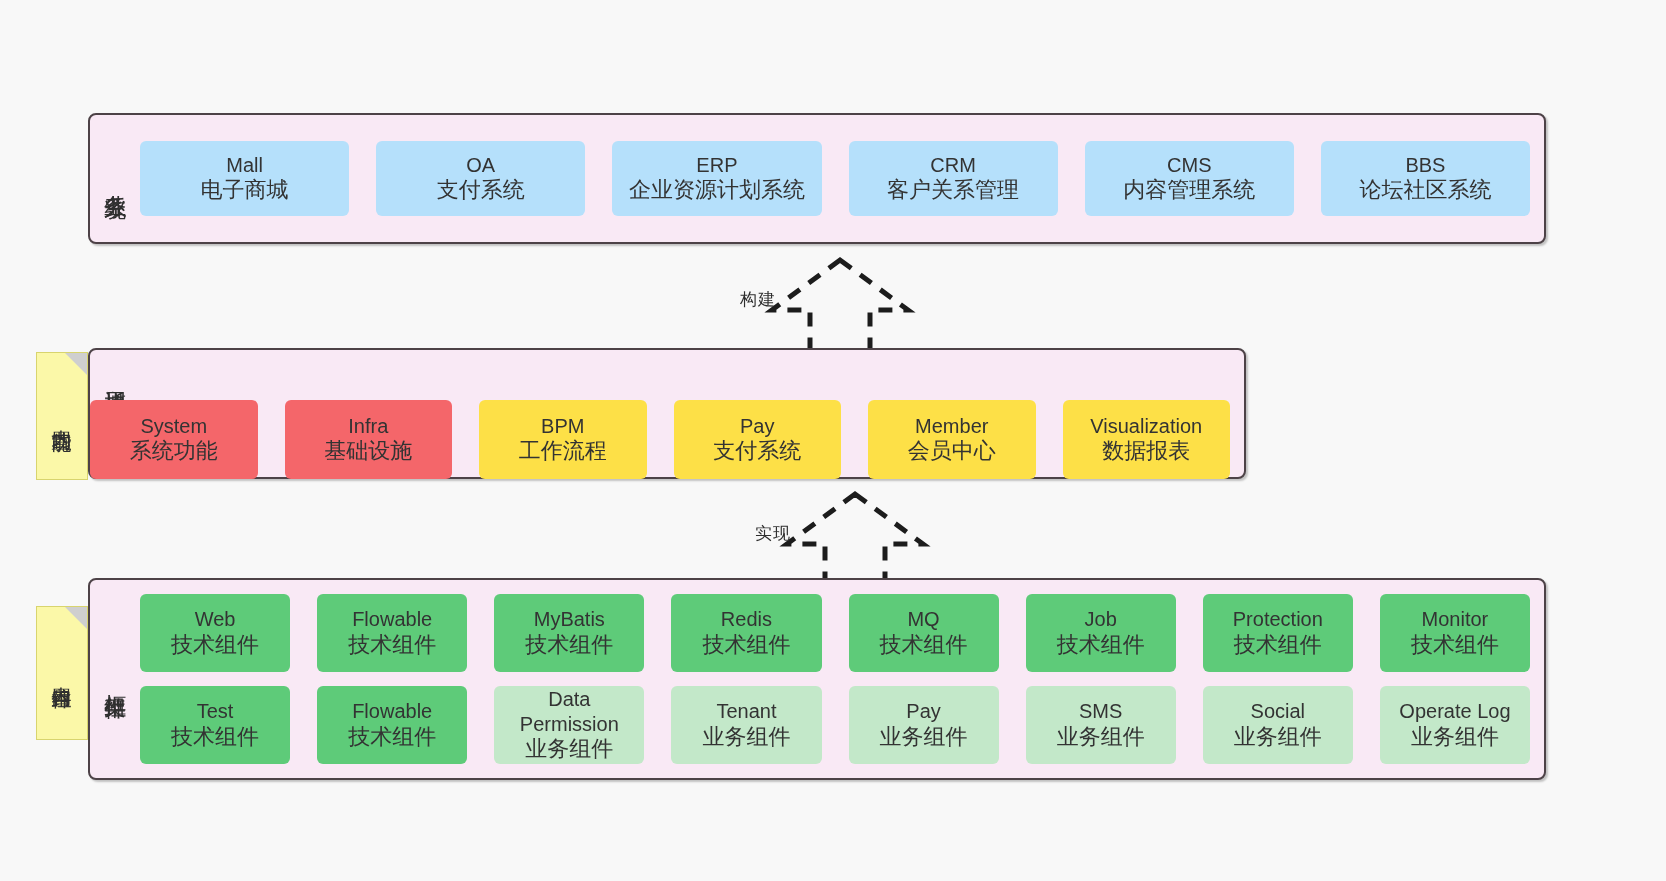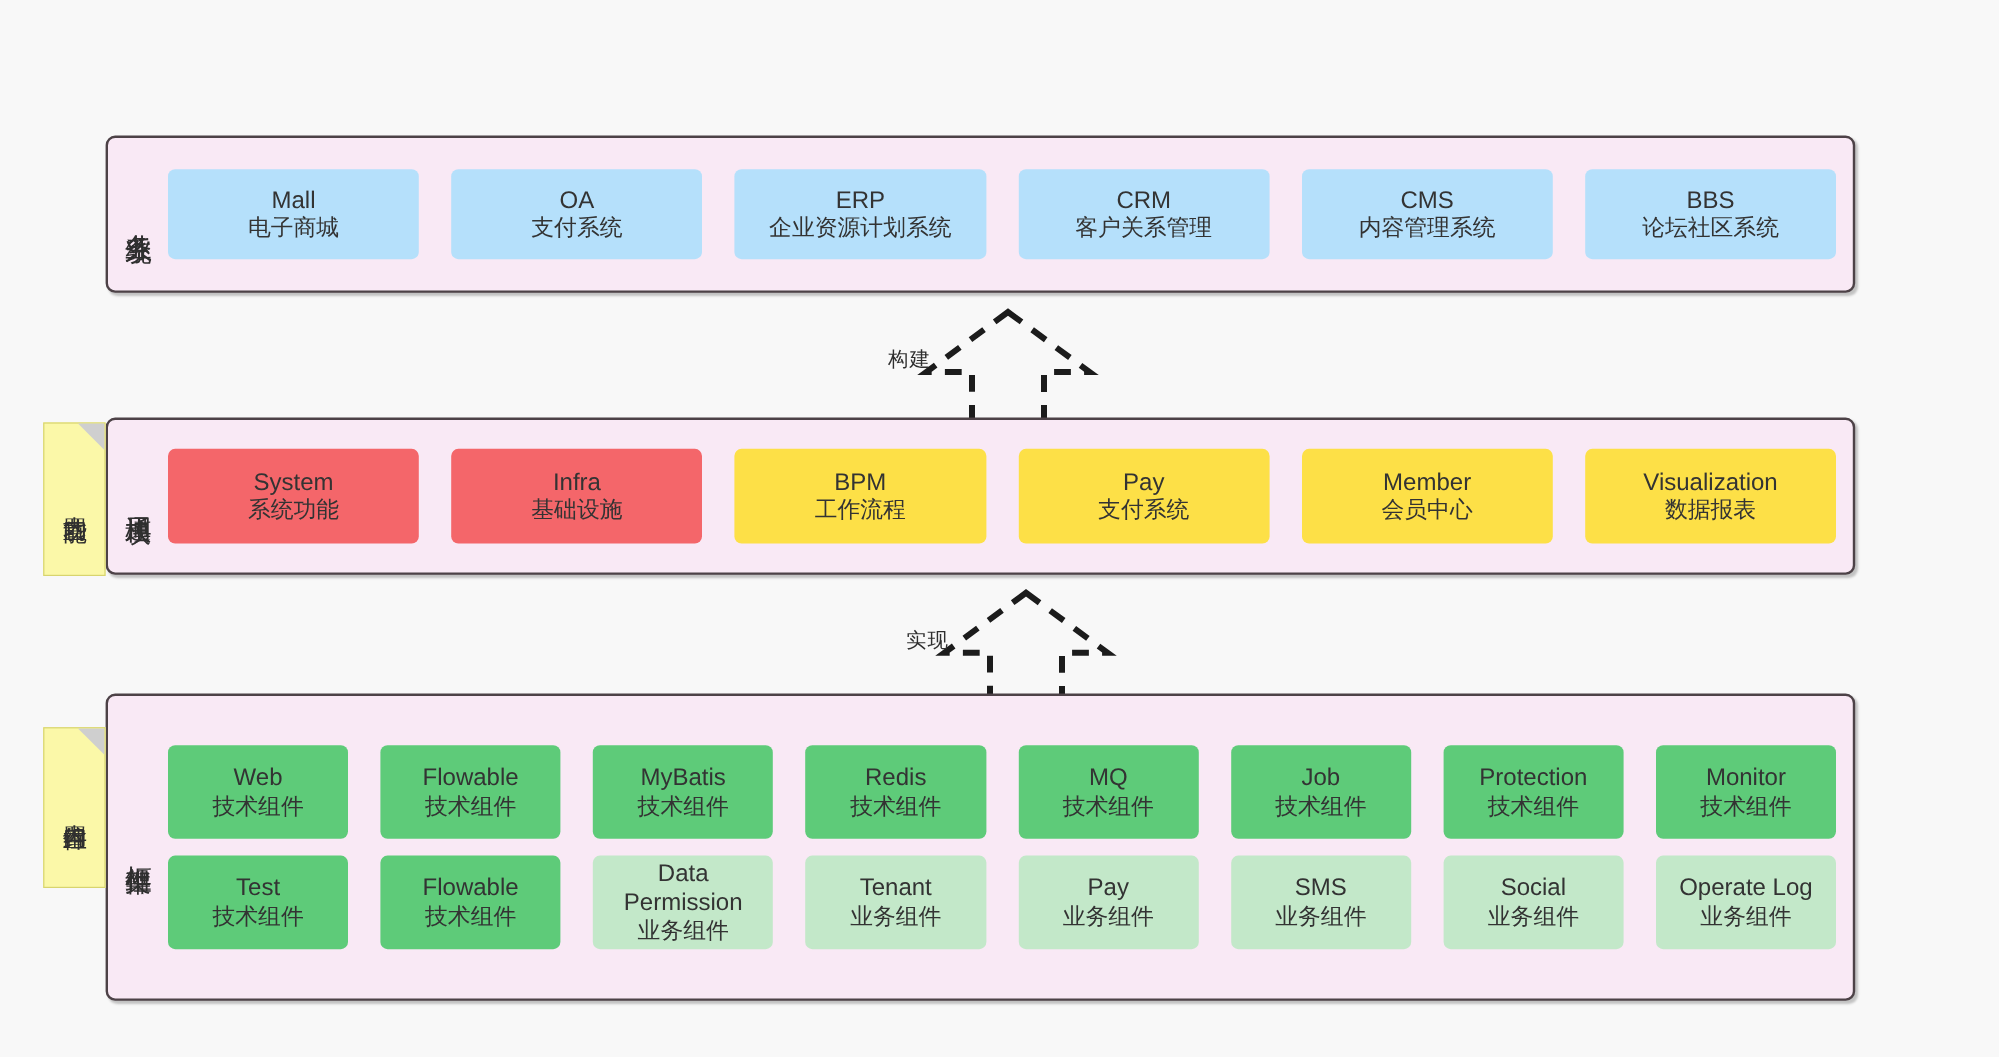--- a/index.html
+++ b/index.html
@@ -66,37 +66,37 @@
     display: flex;
     flex-direction: column;
     align-items: center;
     justify-content: center;
     text-align: center;
     line-height: 1.22;
     box-sizing: border-box;
     padding: 6px 4px;
   }
   .card .en { font-size: 20px; }
-  .card .cn { font-size: 19px; }
+  .card .cn { font-size: 22px; }
 
   
   .c-blue       { background: #b5e0fb; }
   .c-red-strong { background: #f4666a; }
   .c-red-light  { background: #fde047; }
   .c-green-dark { background: #5ecb79; }
   .c-green-light{ background: #c3e8c9; }
 
   
   #layer-business  { left: 88px;  top: 113px; width: 1458px; height: 131px; }
   #layer-business .card-row { height: 75px; }
 
-  #layer-common    { left: 88px;  top: 348px; width: 1458px; height: 131px; }
+  #layer-common    { left: 88px;  top: 348px; width: 1158px; height: 131px; flex-direction: column; }
   #layer-common .card-row { height: 79px; }
 
-  #layer-framework { left: 88px;  top: 578px; width: 1458px; height: 256px; }
+  #layer-framework { left: 88px;  top: 578px; width: 1458px; height: 202px; }
   #layer-framework .card-row { height: 78px; }
 
   
   .note {
     position: absolute;
     background: #fbf8a8;
     border: 1px solid #d8d46e;
     box-sizing: border-box;
     display: flex;
     align-items: center;

